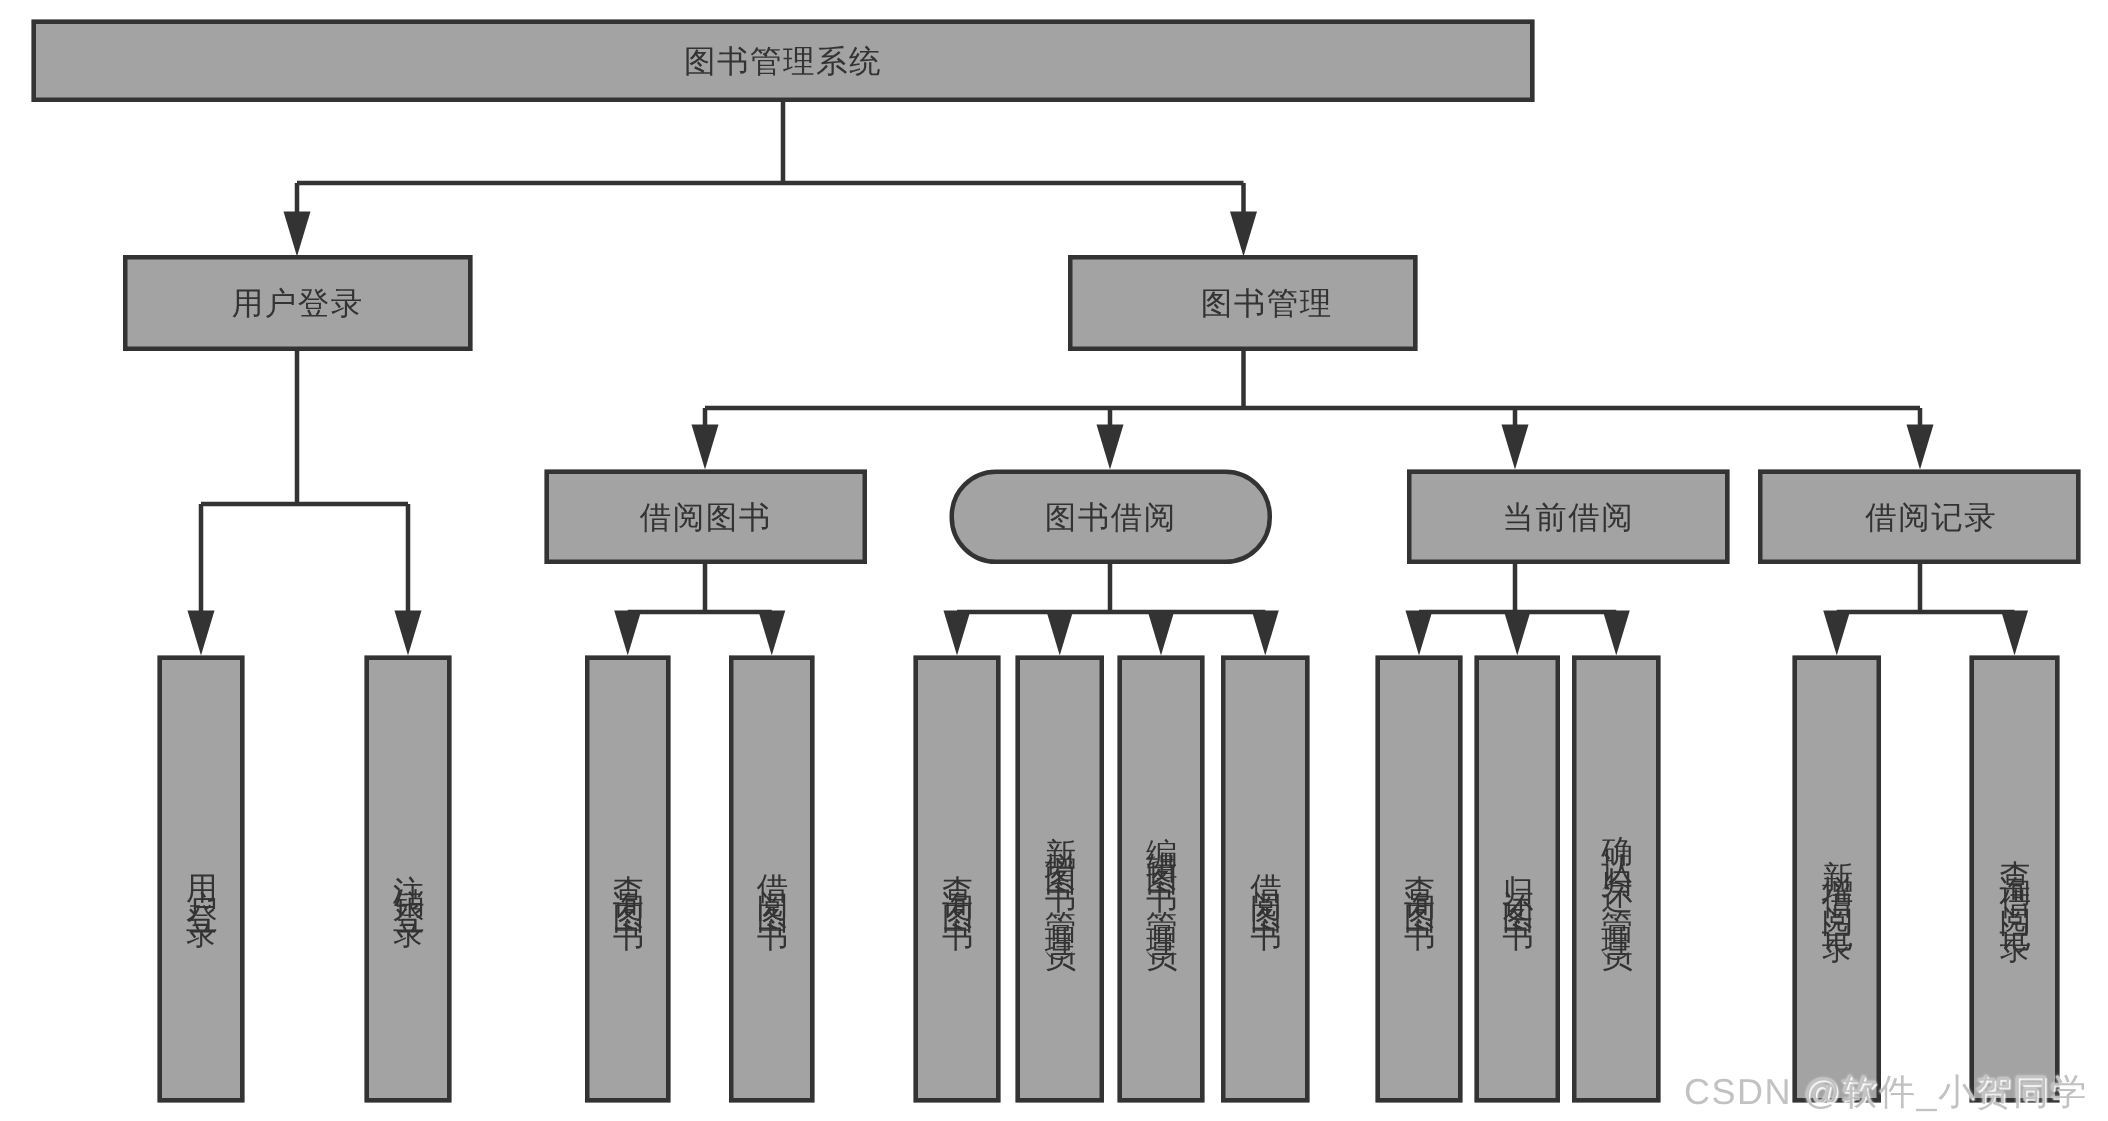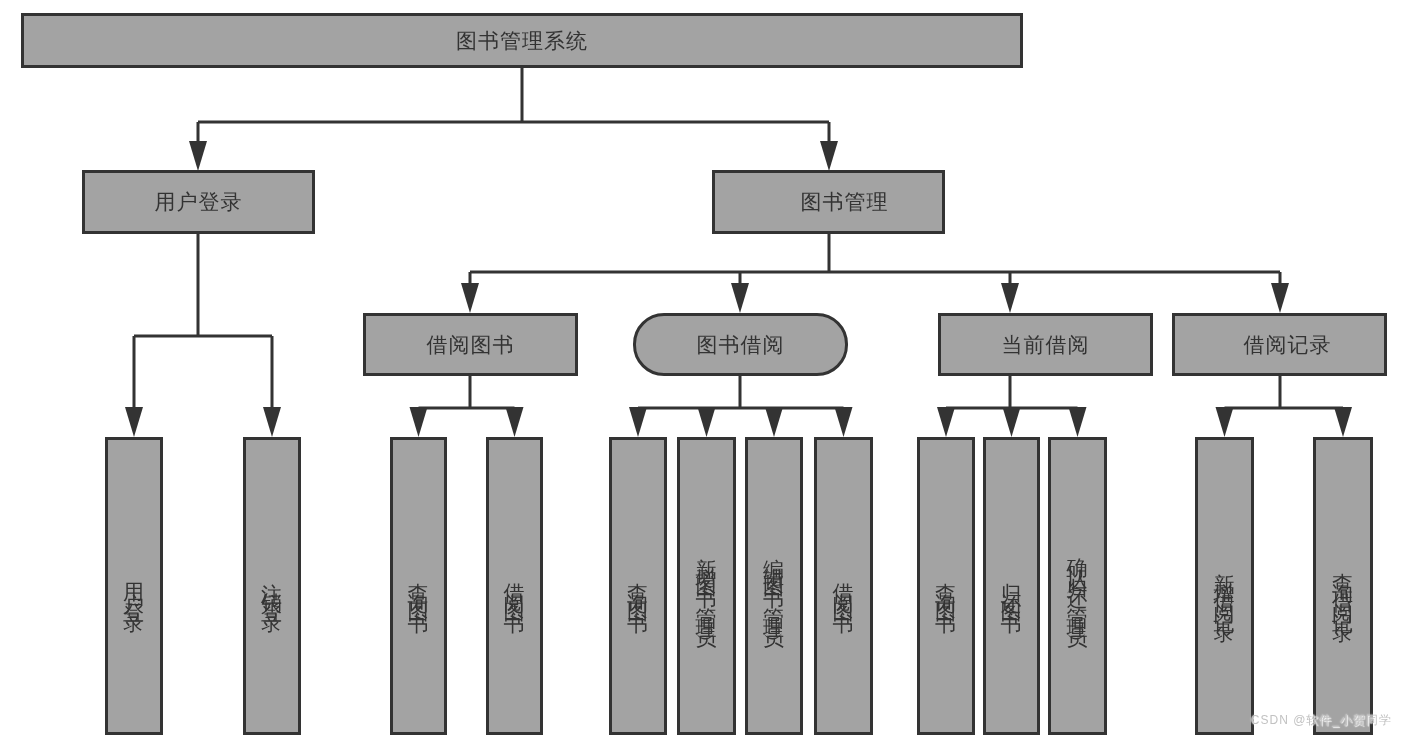--- a/index.html
+++ b/index.html
@@ -35,21 +35,21 @@
     writing-mode: vertical-rl;
     text-orientation: mixed;
     letter-spacing: 10px;
     line-height: 1;
     letter-spacing: 10px;
   }
   .watermark {
     position: absolute;
     right: 13px;
     top: 712px;
-    font-size: 12px;
+    font-size: 24px;
     color: #c2c2c2;
     letter-spacing: 1px;
     z-index: 3;
     text-shadow: 0 0 2px #ffffff, 1px 1px 1px #ffffff;
     white-space: nowrap;
   }
 </style>
 </head>
 <body>
 

